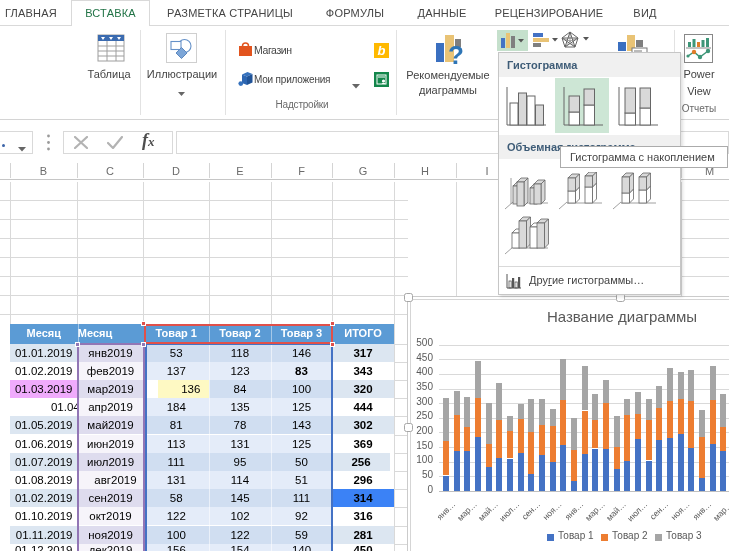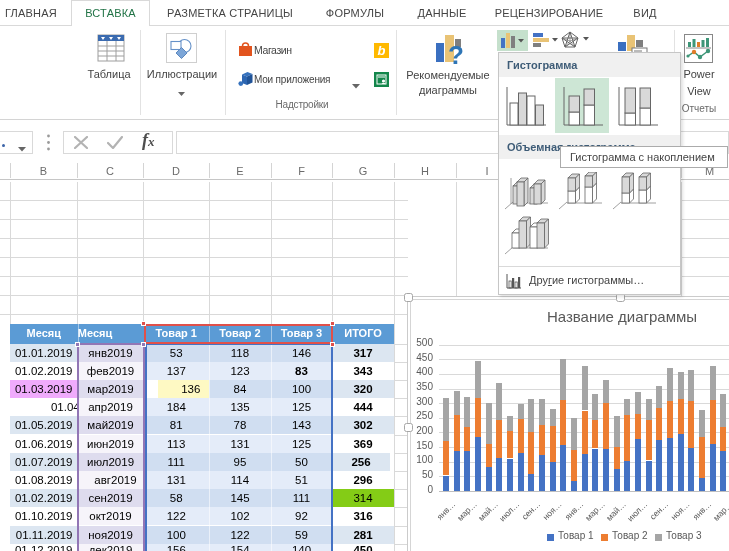--- a/index.html
+++ b/index.html
@@ -280,21 +280,21 @@
 <div class="trow" style="left:77.5px;top:470.9px;width:76px;background:#f6f4fa;">авг2019</div>
 <div class="trow" style="left:143.5px;top:470.9px;width:65.5px;background:#e4ecf9;">131</div>
 <div class="trow" style="left:209px;top:470.9px;width:62px;background:#e4ecf9;">114</div>
 <div class="trow" style="left:271px;top:470.9px;width:61px;background:#e4ecf9;">51</div>
 <div class="trow" style="left:332px;top:470.9px;width:62px;font-weight:bold;background:#ffffff;">296</div>
 <div class="trow" style="left:10px;top:489.1px;width:67.5px;text-align:right;padding-right:5px;background:#dce6f1;">01.02.2019</div>
 <div class="trow" style="left:77.5px;top:489.1px;width:66px;background:#dedcee;">сен2019</div>
 <div class="trow" style="left:143.5px;top:489.1px;width:65.5px;background:#d0def1;">58</div>
 <div class="trow" style="left:209px;top:489.1px;width:62px;background:#d0def1;">145</div>
 <div class="trow" style="left:271px;top:489.1px;width:61px;background:#d0def1;">111</div>
-<div class="trow" style="left:332px;top:489.1px;width:62px;font-weight:normal;background:#84cc16;">314</div>
+<div class="trow" style="left:332px;top:489.1px;width:62px;font-weight:bold;background:#3b82f6;">314</div>
 <div class="trow" style="left:10px;top:507.3px;width:67.5px;text-align:right;padding-right:5px;background:#ffffff;">01.10.2019</div>
 <div class="trow" style="left:77.5px;top:507.3px;width:66px;background:#f6f4fa;">окт2019</div>
 <div class="trow" style="left:143.5px;top:507.3px;width:65.5px;background:#e4ecf9;">122</div>
 <div class="trow" style="left:209px;top:507.3px;width:62px;background:#e4ecf9;">102</div>
 <div class="trow" style="left:271px;top:507.3px;width:61px;background:#e4ecf9;">92</div>
 <div class="trow" style="left:332px;top:507.3px;width:62px;font-weight:bold;background:#ffffff;">316</div>
 <div class="trow" style="left:10px;top:525.5px;width:67.5px;text-align:right;padding-right:5px;background:#dce6f1;">01.11.2019</div>
 <div class="trow" style="left:77.5px;top:525.5px;width:66px;background:#dedcee;">ноя2019</div>
 <div class="trow" style="left:143.5px;top:525.5px;width:65.5px;background:#d0def1;">100</div>
 <div class="trow" style="left:209px;top:525.5px;width:62px;background:#d0def1;">122</div>

